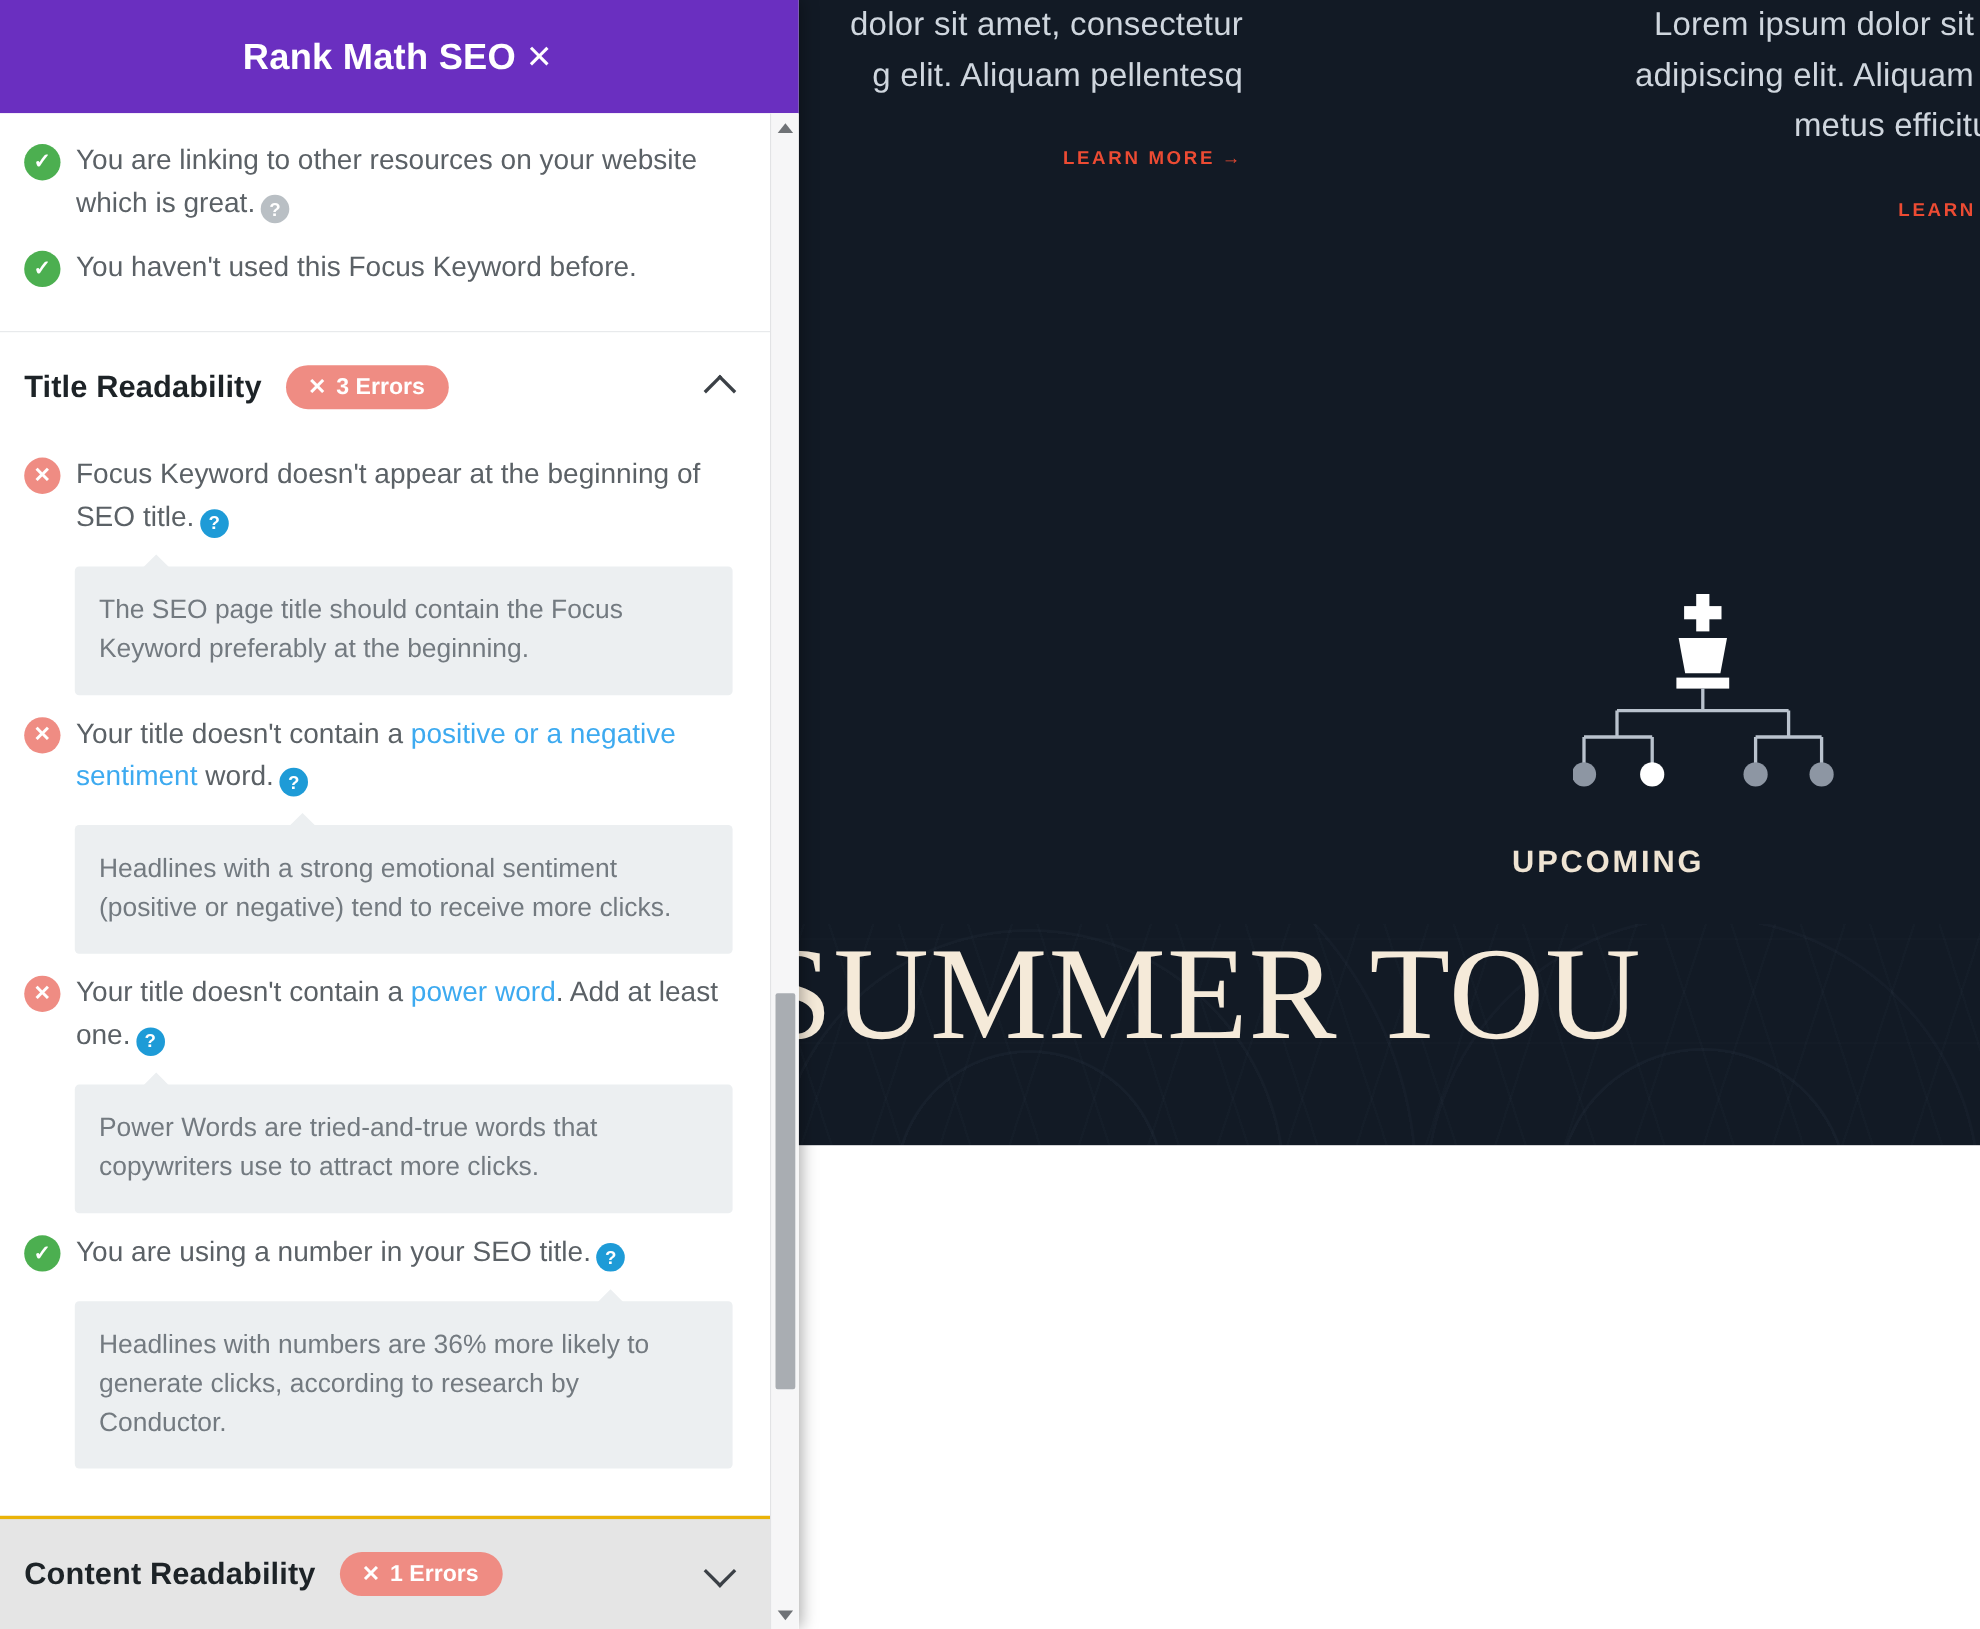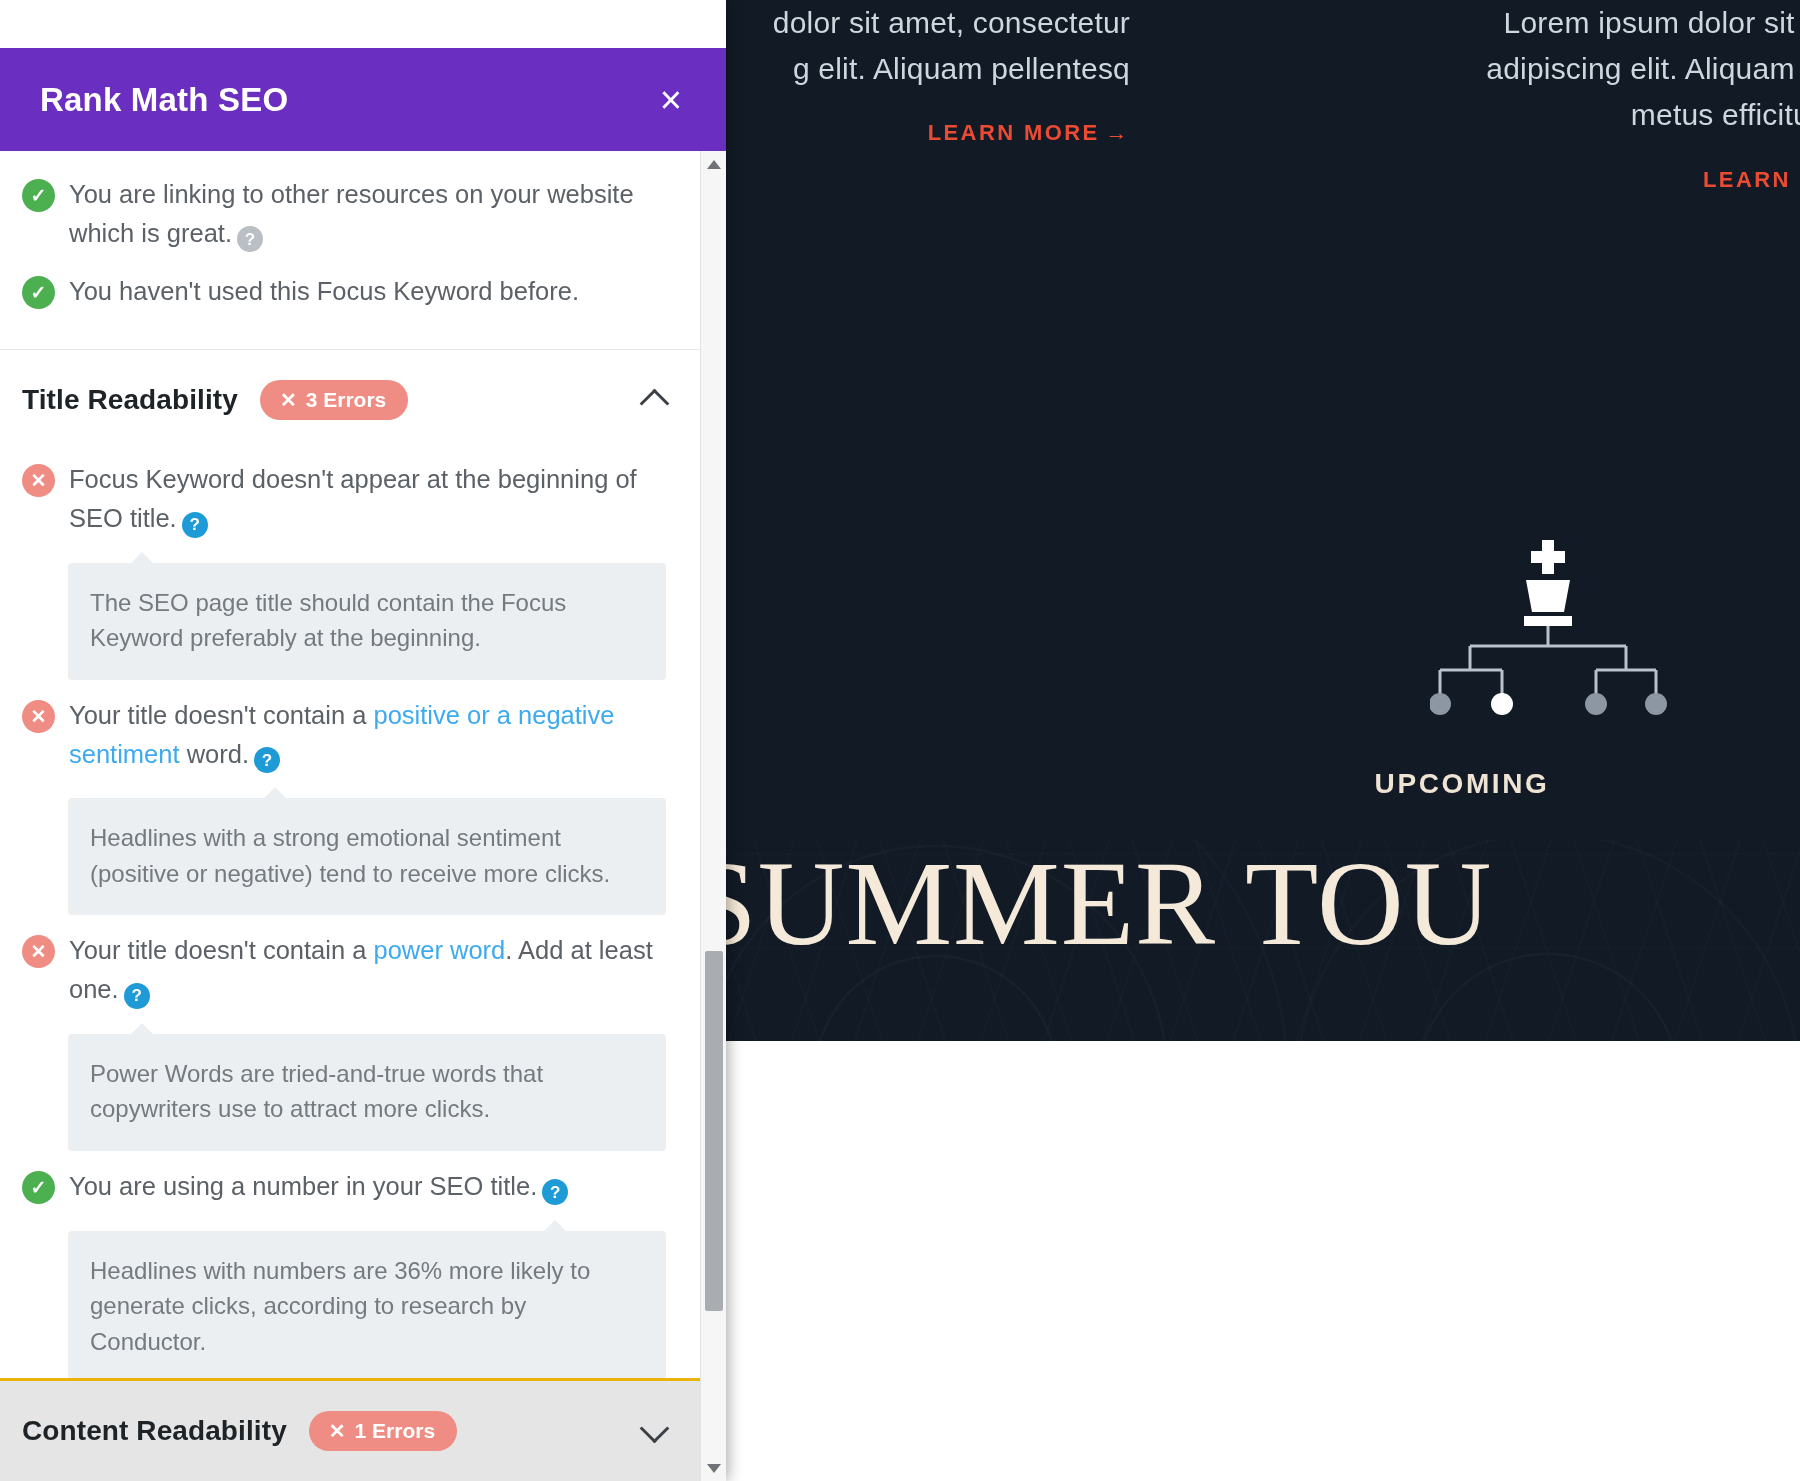--- a/index.html
+++ b/index.html
@@ -54,23 +54,23 @@
     text-align: right;
   }
   .hero-para {
     color: #cfd6de;
     font-size: 30px;
     line-height: 1.54;
     font-weight: 400;
     letter-spacing: .2px;
   }
   .learn-more {
-    margin-top: 28px;
+    margin-top: 42px;
     color: #ec4b33;
-    font-size: 22px;
+    font-size: 17px;
     font-weight: 700;
     letter-spacing: 2.4px;
     display: inline-block;
   }
   .learn-more .arr { font-weight: 400; margin-left: 6px; }
 
   .bracket-icon {
     position: absolute;
     left: 1430px;
     top: 530px;
@@ -141,24 +141,23 @@
     box-shadow: 2px 0 14px rgba(0,0,0,.35);
     display: flex;
     flex-direction: column;
   }
 
   .panel-header {
     height: 103px;
     background: #6a2fc0;
     display: flex;
     align-items: center;
-    justify-content: space-between;
+    justify-content: center;
     padding: 0 34px 0 40px;
     flex: 0 0 auto;
-    margin-top: 48px;
   }
   .panel-title {
     color: #ffffff;
     font-size: 33px;
     font-weight: 700;
     letter-spacing: .2px;
   }
   .close-btn {
     color: #ffffff;
     font-size: 38px;

